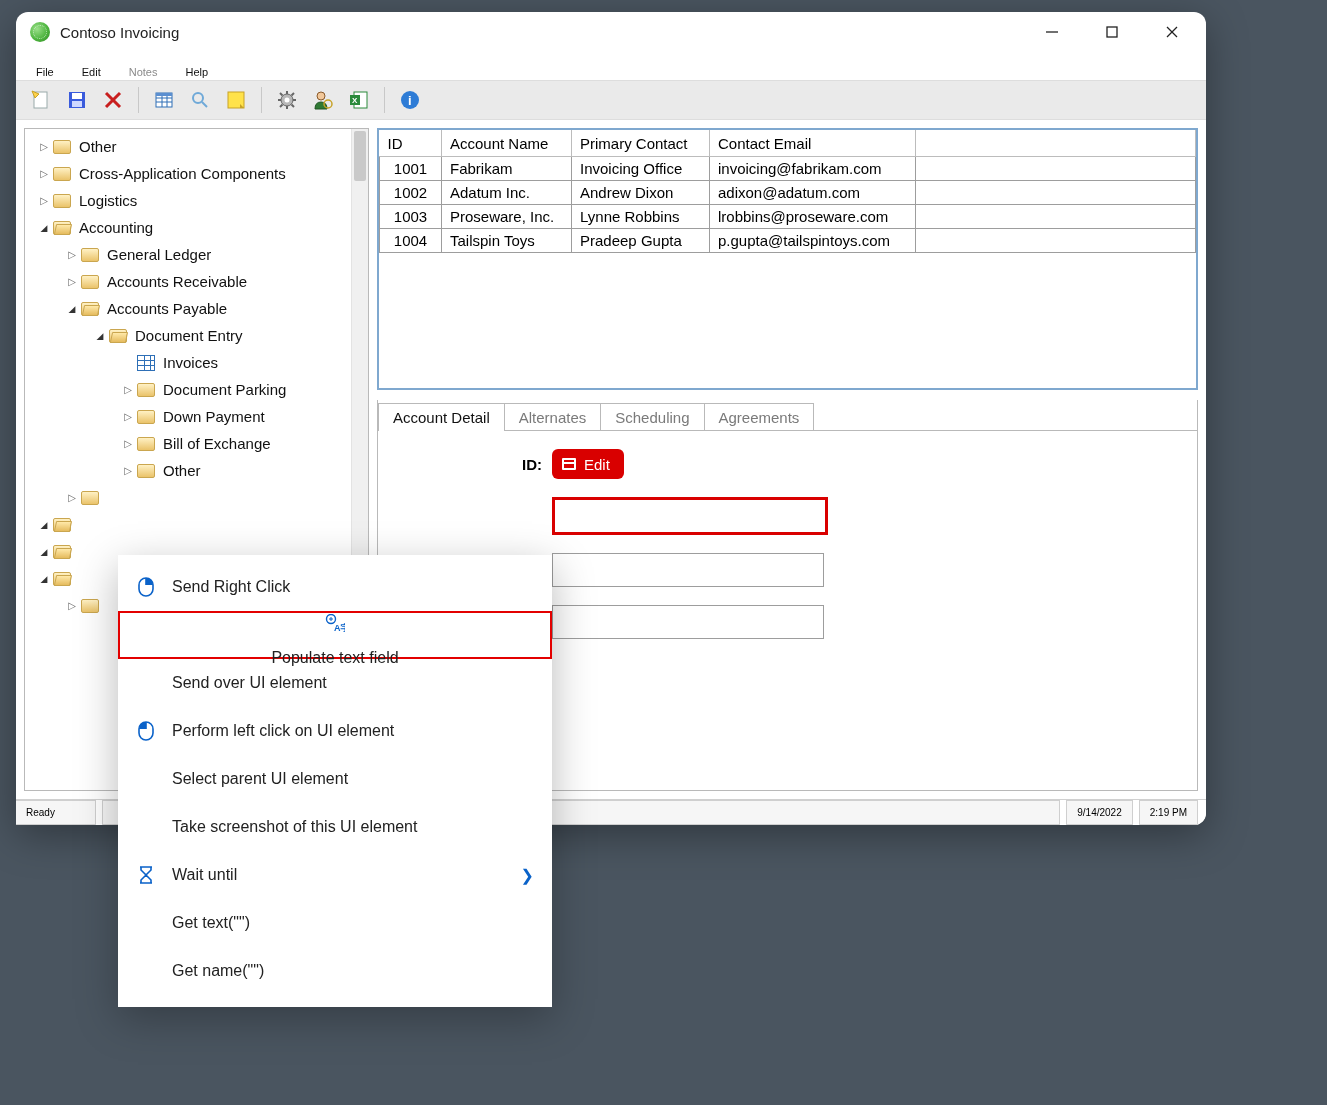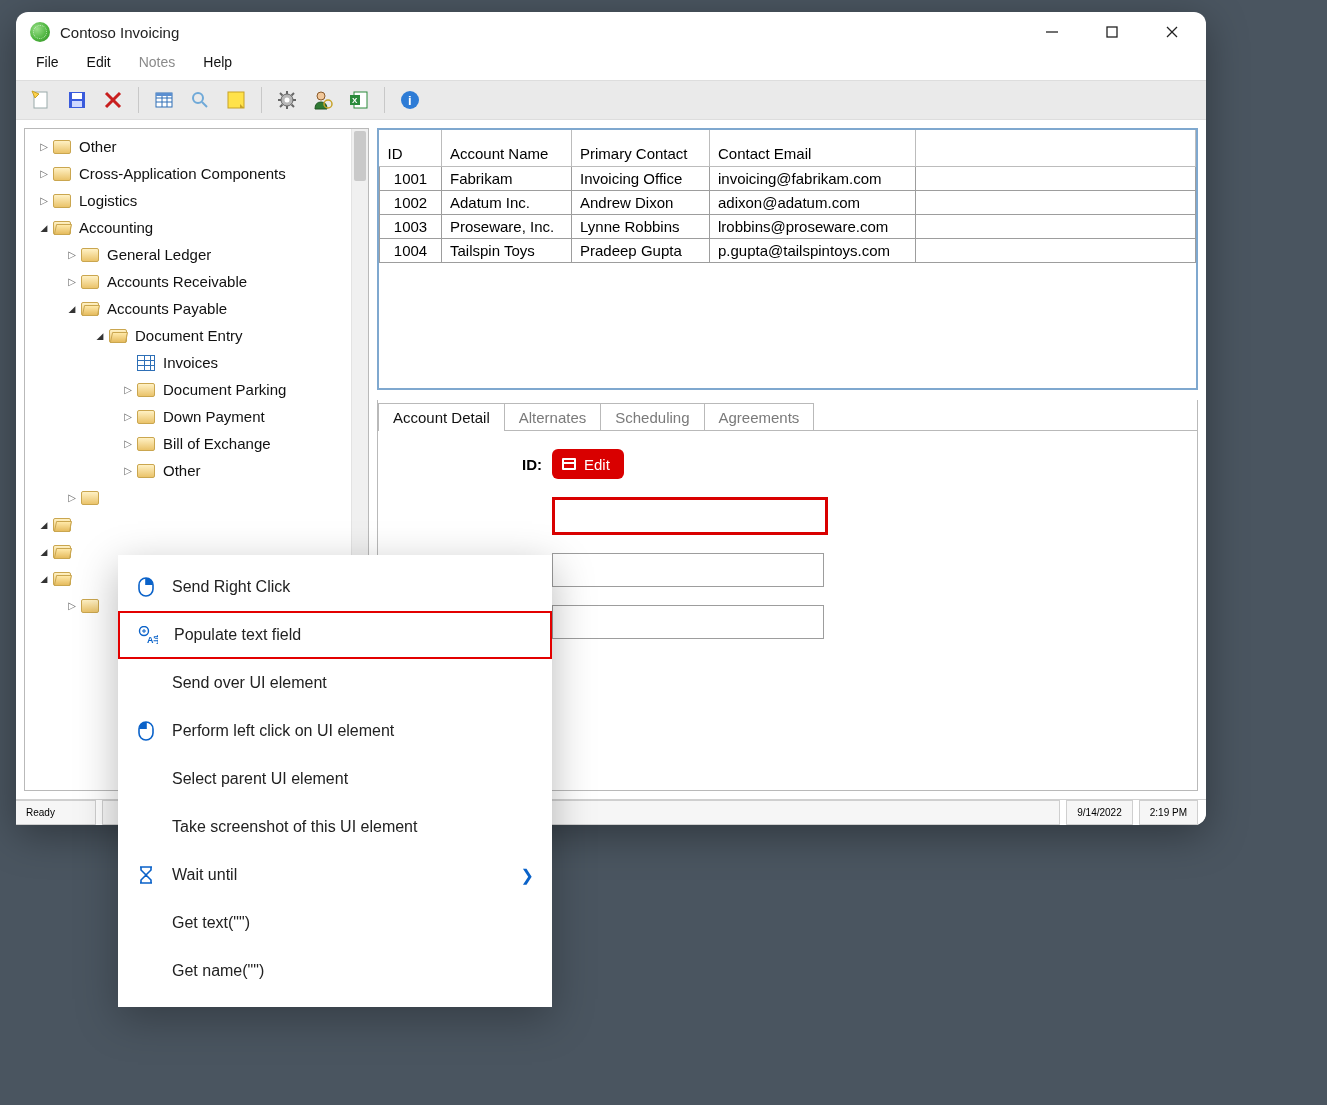--- a/index.html
+++ b/index.html
@@ -51,24 +51,24 @@
   .win-btn {
     width: 60px; height: 40px;
     display: flex; align-items: center; justify-content: center;
     font-size: 14px; color: #222;
     cursor: default;
   }
   .win-btn svg { width: 14px; height: 14px; }
   .menubar {
     height: 28px;
     display: flex;
-    align-items: flex-start;
+    align-items: flex-end;
     padding: 0 8px;
     gap: 4px;
-    font-size: 14px;
+    font-size: 11px;
   }
   .menu-item { padding: 2px 12px; color: #111; }
   .menu-item.disabled { color: #8a8a8a; }
   .toolbar {
     height: 40px;
     background: #eaeaea;
     border-top: 1px solid #ddd;
     border-bottom: 1px solid #ddd;
     display: flex;
     align-items: center;
@@ -186,21 +186,21 @@
     background:#fff;
   }
   .grid table { border-collapse: collapse; width: 100%; table-layout: fixed; }
   .grid th {
     background: #fff;
     border: 1px solid #bcbcbc;
     border-top: none;
     font-weight: 400;
     font-size: 15px;
     text-align: left;
-    padding: 15px 8px 4px;
+    padding: 5px 8px 4px;
     height: 26px;
   }
   .grid th:first-child{border-left:none;}
   .grid td {
     border: 1px solid #9d9d9d;
     font-size: 15px;
     padding: 2px 8px;
     height: 24px;
     overflow:hidden;
     white-space:nowrap;
@@ -325,20 +325,21 @@
     display:flex;
     align-items:center;
     padding:0 18px;
     gap:16px;
     color:#222;
     position:relative;
   }
   .ctx-item.highlight{
     border:2px solid #e30000;
     height:48px;
+    flex-direction:column;
   }
   .ctx-icon{
     width:20px;height:20px;
     display:flex;align-items:center;justify-content:center;
     flex:0 0 20px;
   }
   .ctx-arrow{
     margin-left:auto;
     color:#0a62c9;
     font-size:16px;

